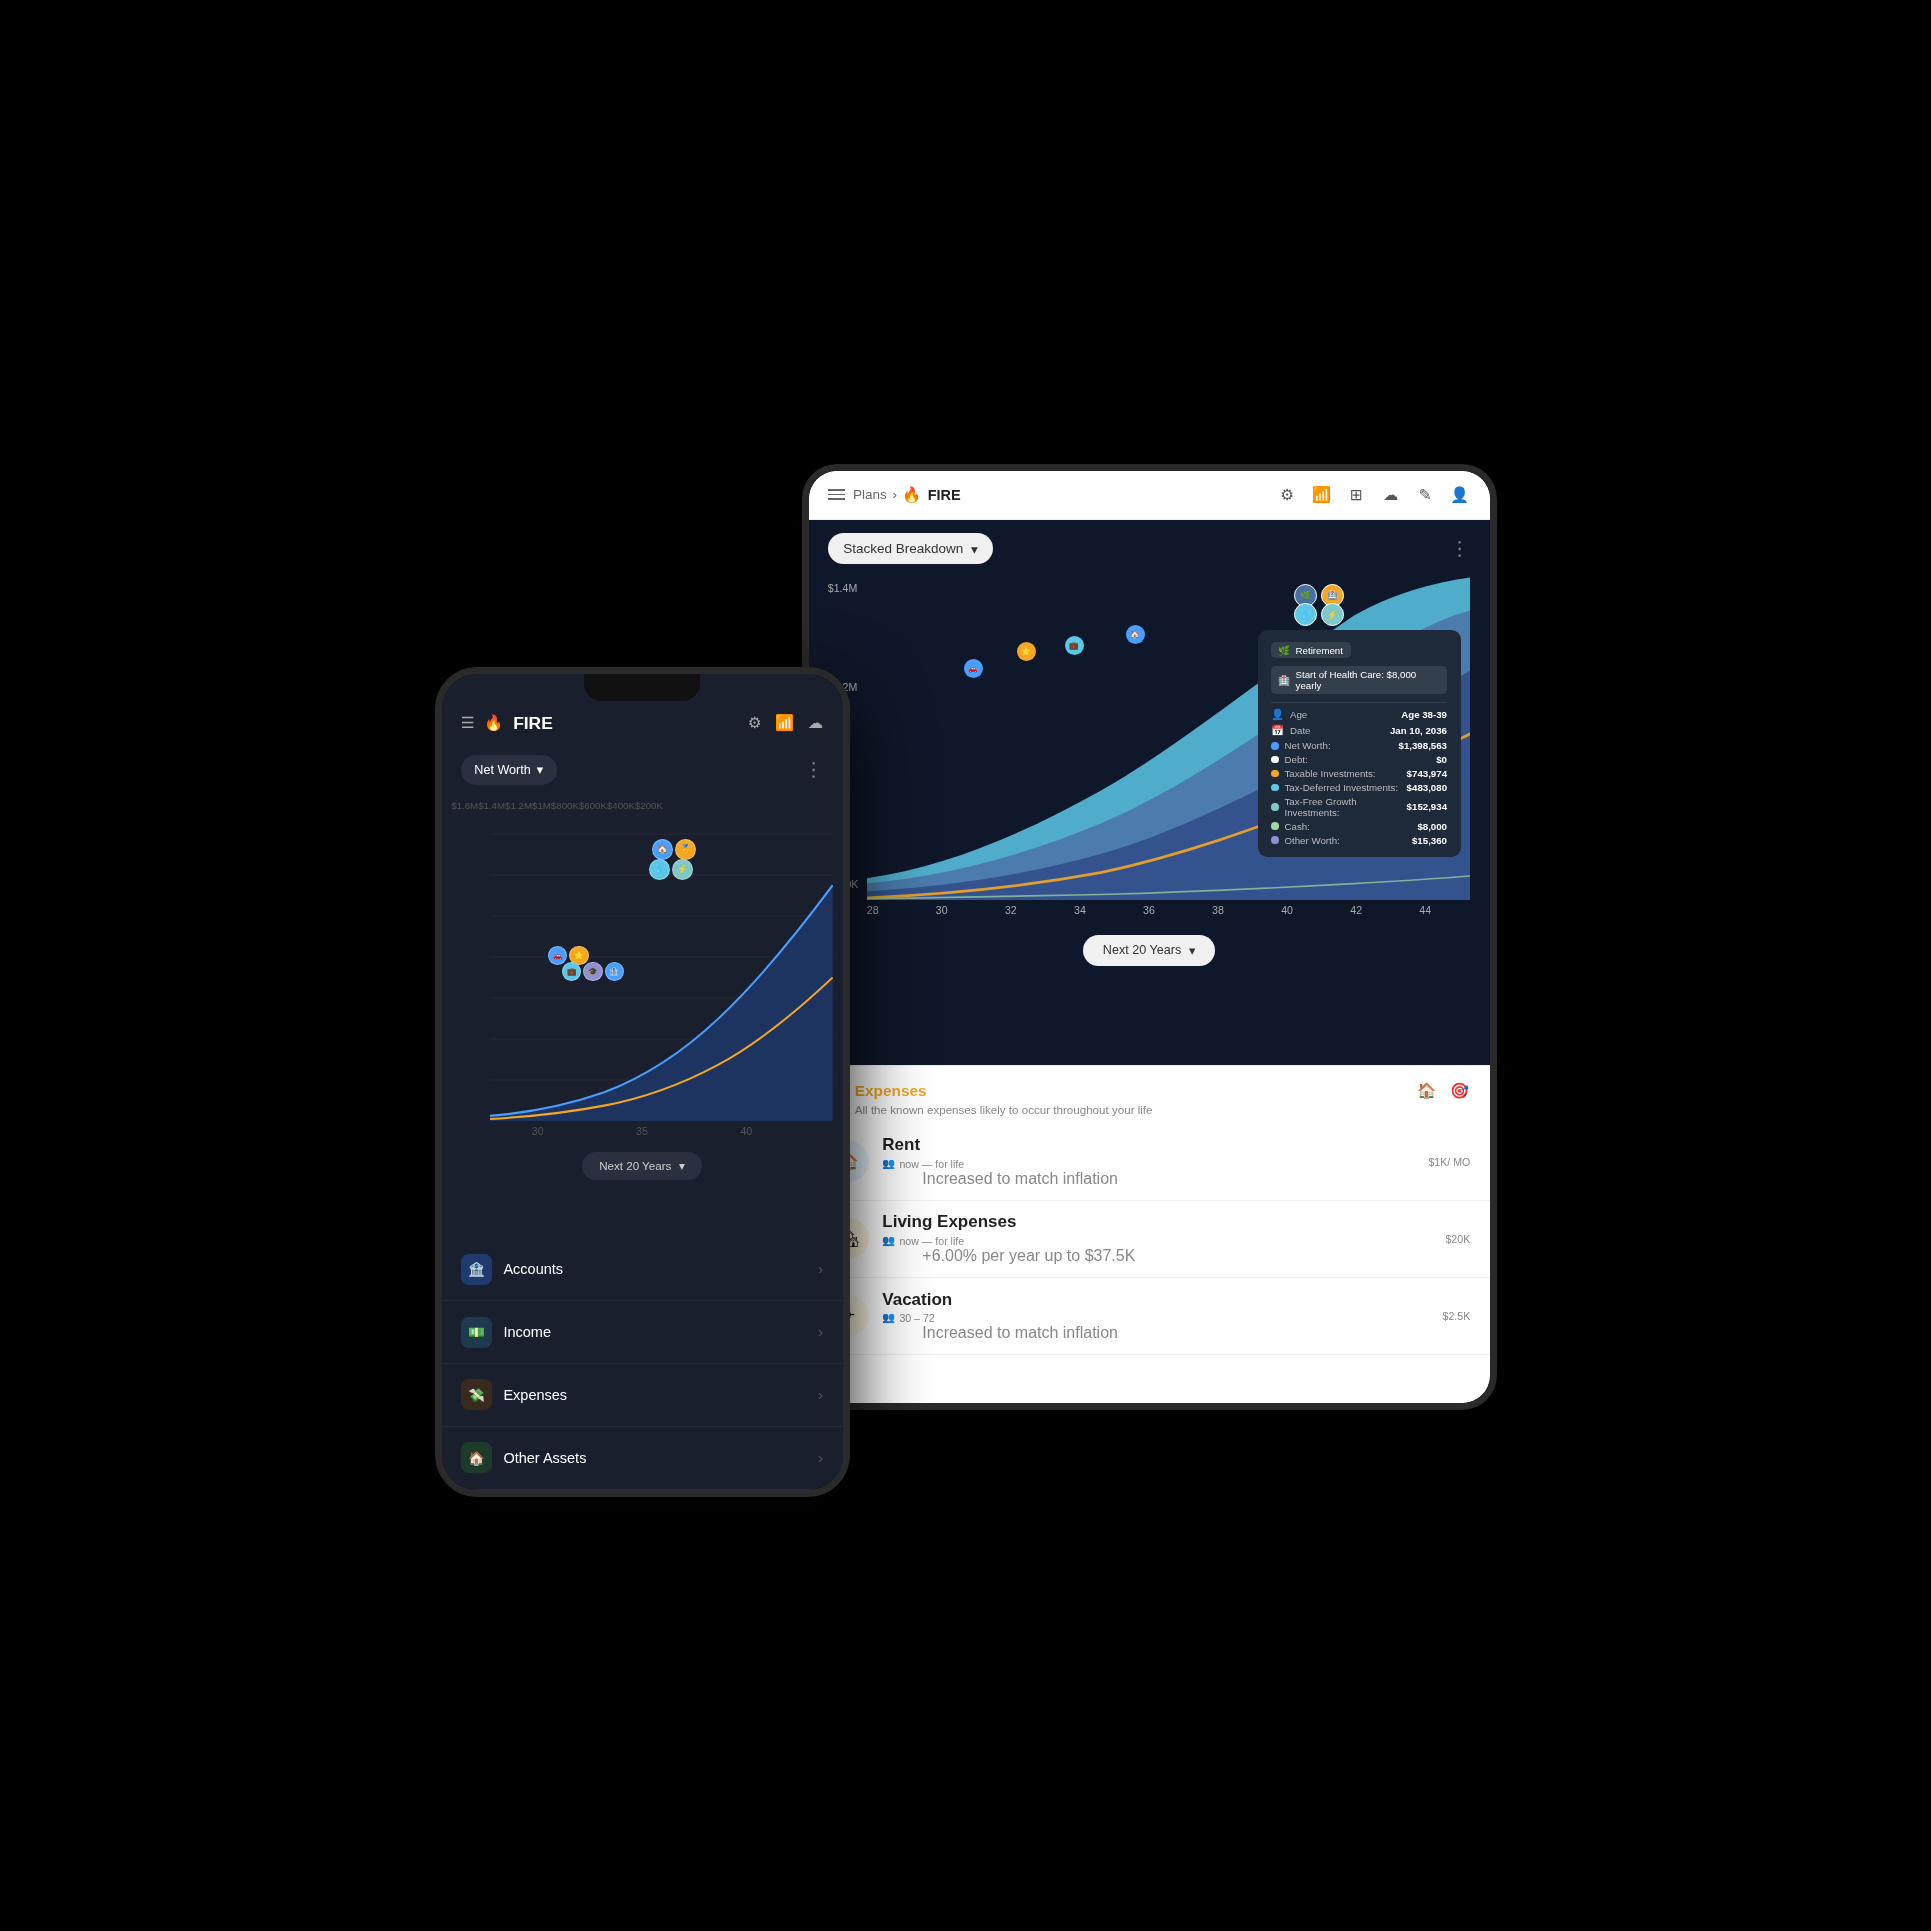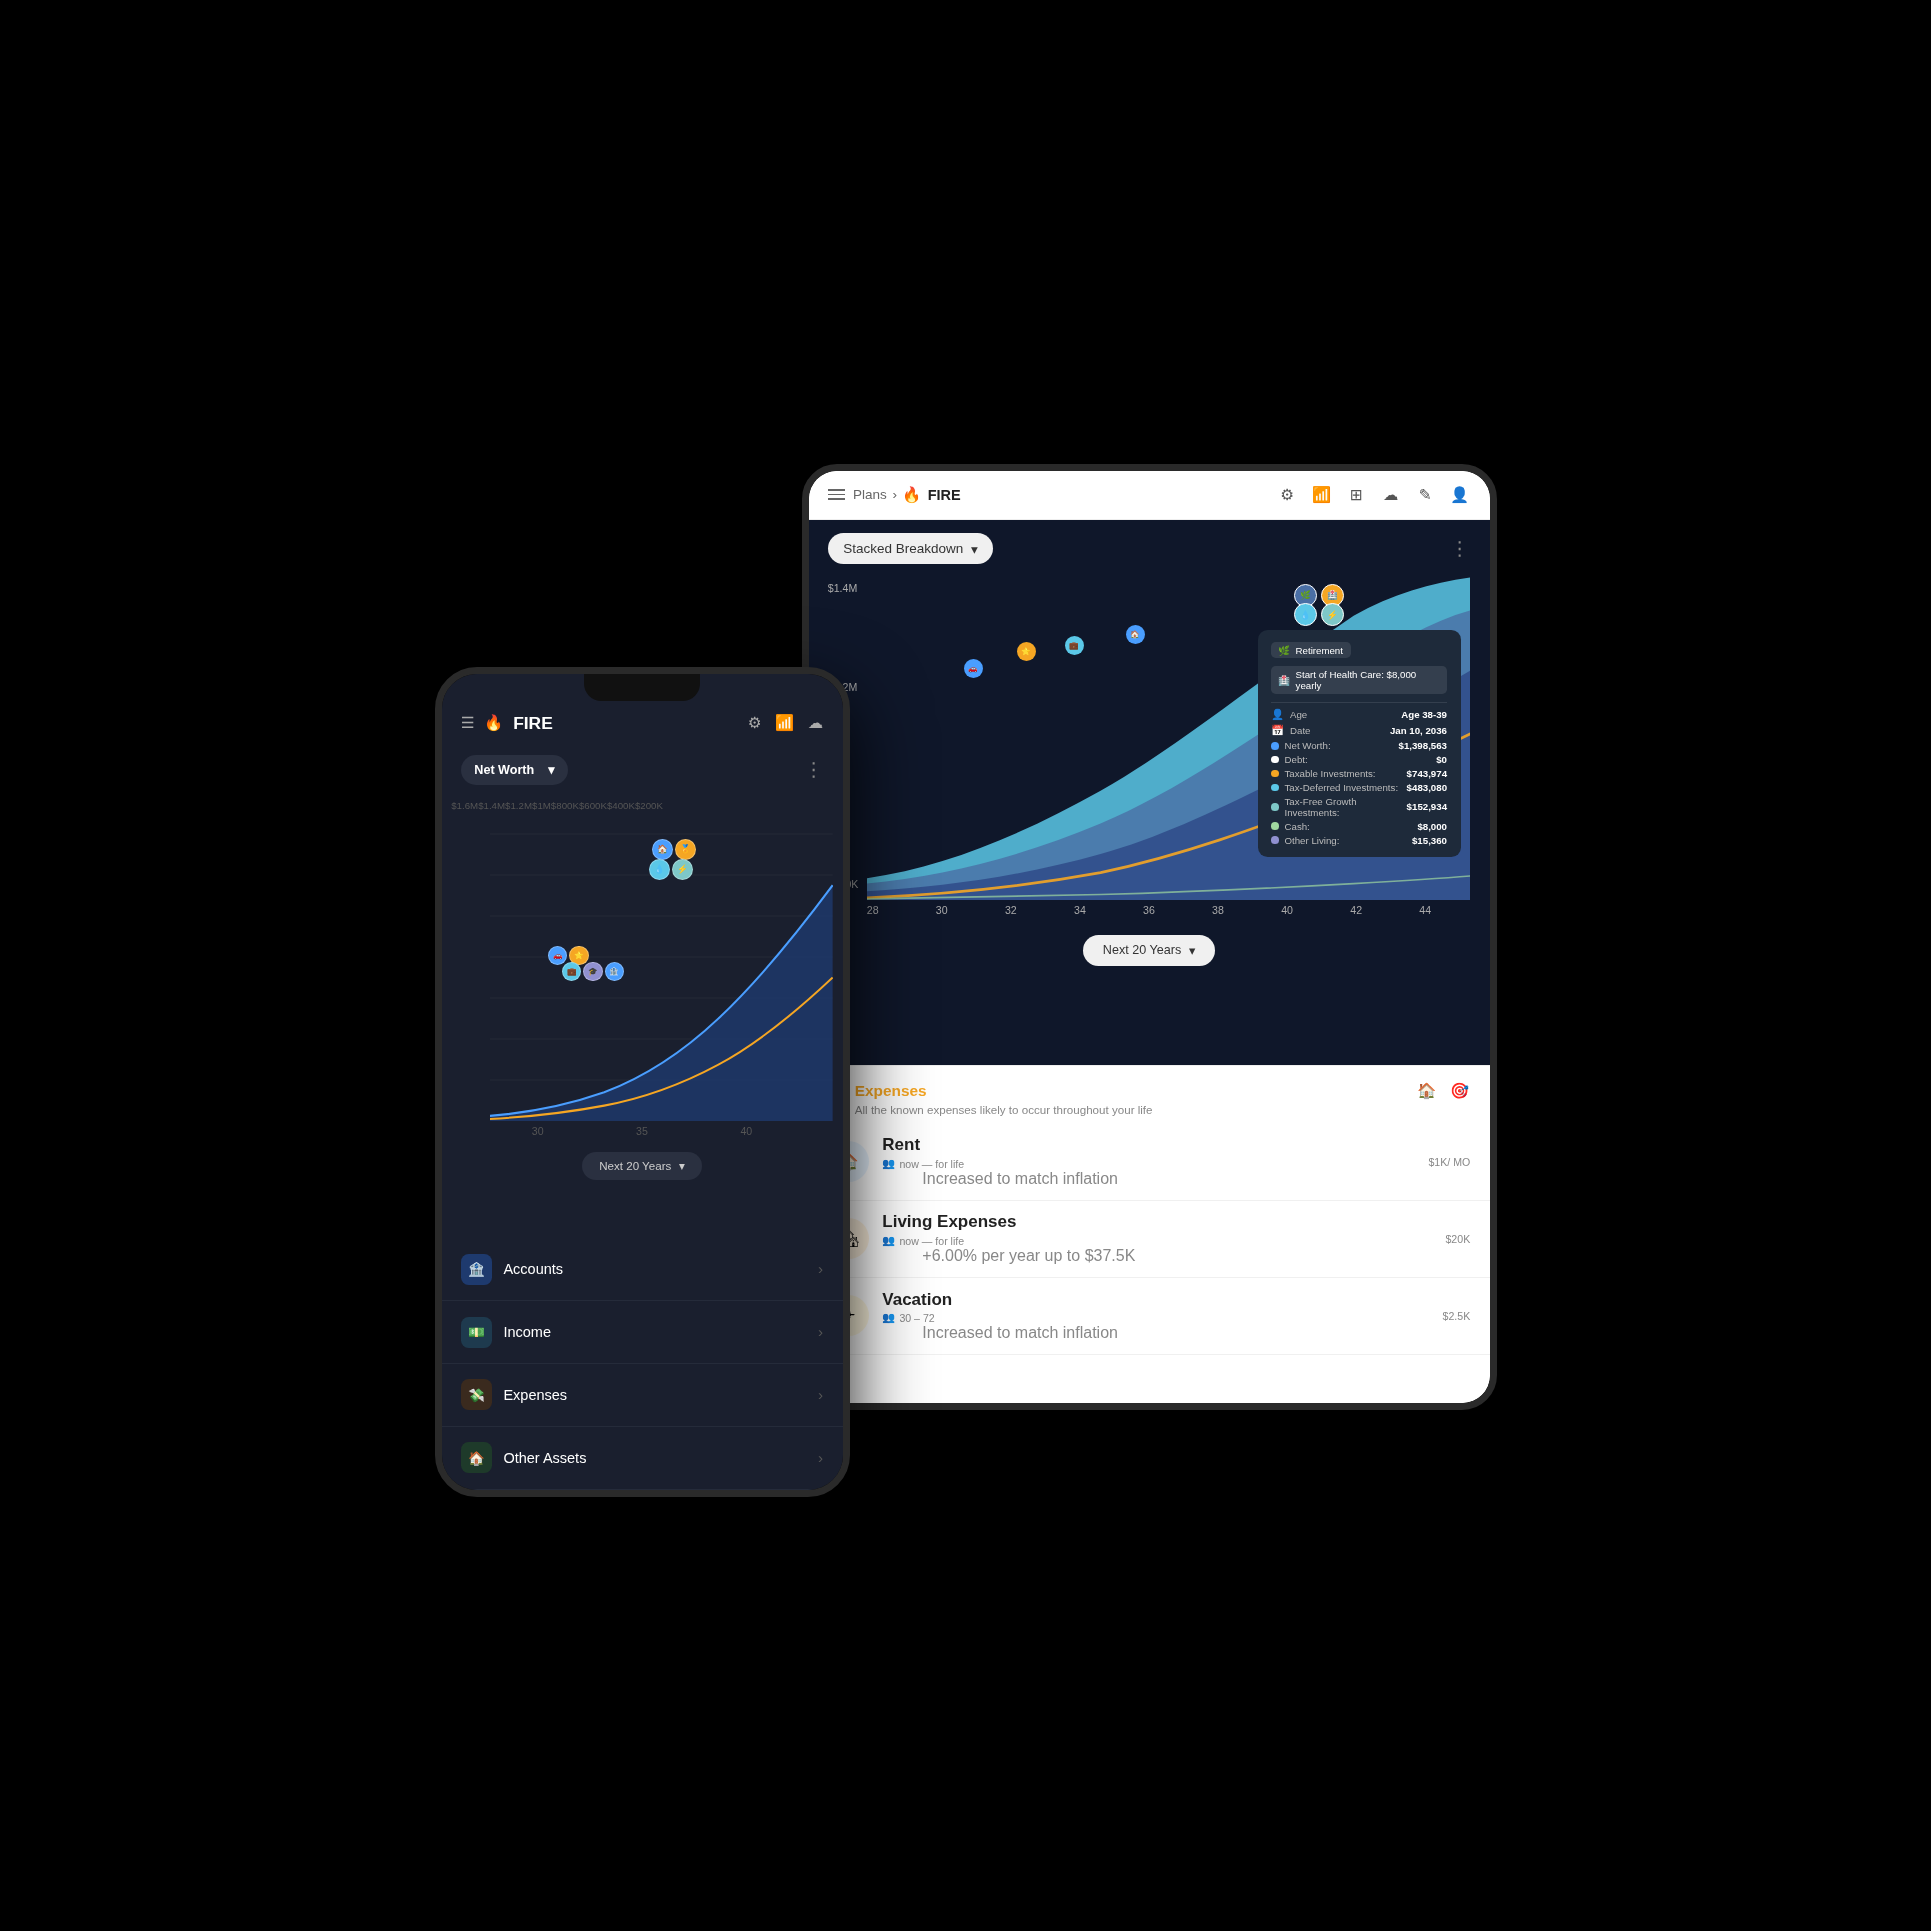--- a/index.html
+++ b/index.html
@@ -469,27 +469,27 @@
     .phone-chart-toolbar {
       display: flex;
       align-items: center;
       justify-content: space-between;
       padding: 7.7px 19.3px;
     }
 
     .phone-dropdown-btn {
       display: flex;
       align-items: center;
-      gap: 14px;
+      gap: 6px;
       background: #2a3040;
       border: none;
       border-radius: 19.3px;
       padding: 7.7px 13.5px;
       font-size: 12.6px;
-      font-weight: 700;
+      font-weight: 400;
       color: #fff;
       cursor: pointer;
     }
 
     .phone-more-btn {
       background: none;
       border: none;
       color: #888;
       font-size: 19.3px;
       cursor: pointer;
@@ -726,21 +726,21 @@
                 <span class="tooltip-label">Tax-Free Growth Investments:</span>
                 <span class="tooltip-value">$152,934</span>
               </div>
               <div class="tooltip-row">
                 <div class="tooltip-dot" style="background:#a0d8a0;"></div>
                 <span class="tooltip-label">Cash:</span>
                 <span class="tooltip-value">$8,000</span>
               </div>
               <div class="tooltip-row">
                 <div class="tooltip-dot" style="background:#9090d0;"></div>
-                <span class="tooltip-label">Other Living:</span>
+                <span class="tooltip-label">Other Worth:</span>
                 <span class="tooltip-value">$15,360</span>
               </div>
             </div>
           </div>
         </div>
 
         <div class="chart-x-axis">
           <span class="chart-x-label">28</span>
           <span class="chart-x-label">30</span>
           <span class="chart-x-label">32</span>

